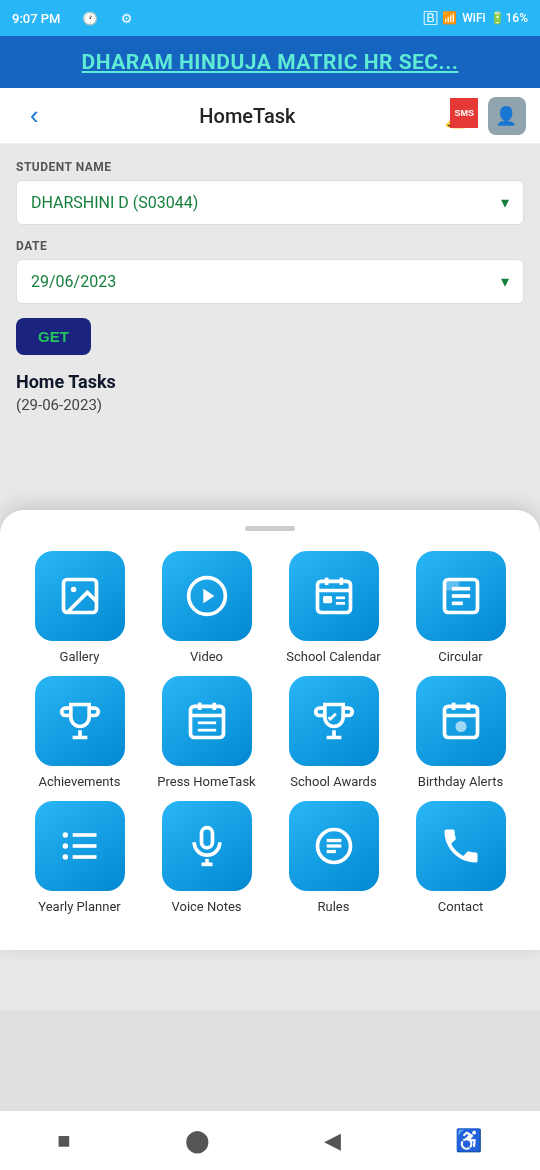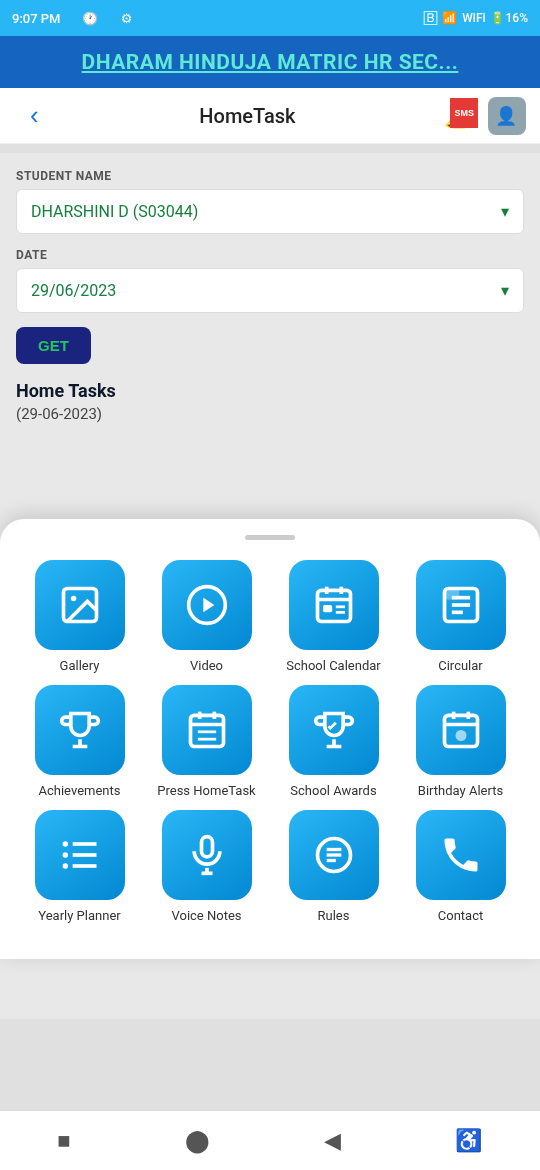--- a/index.html
+++ b/index.html
@@ -84,21 +84,20 @@
       cursor: pointer;
       display: flex; align-items: center; justify-content: center;
       color: white; font-size: 18px;
     }
 
     
     .main-content {
       background: #e8e8e8;
       padding: 16px;
       position: relative;
-      margin-top: 9px;
     }
     .field-label {
       font-size: 12px;
       font-weight: bold;
       color: #555;
       margin-bottom: 6px;
       letter-spacing: 0.5px;
     }
     .select-field {
       width: 100%;

